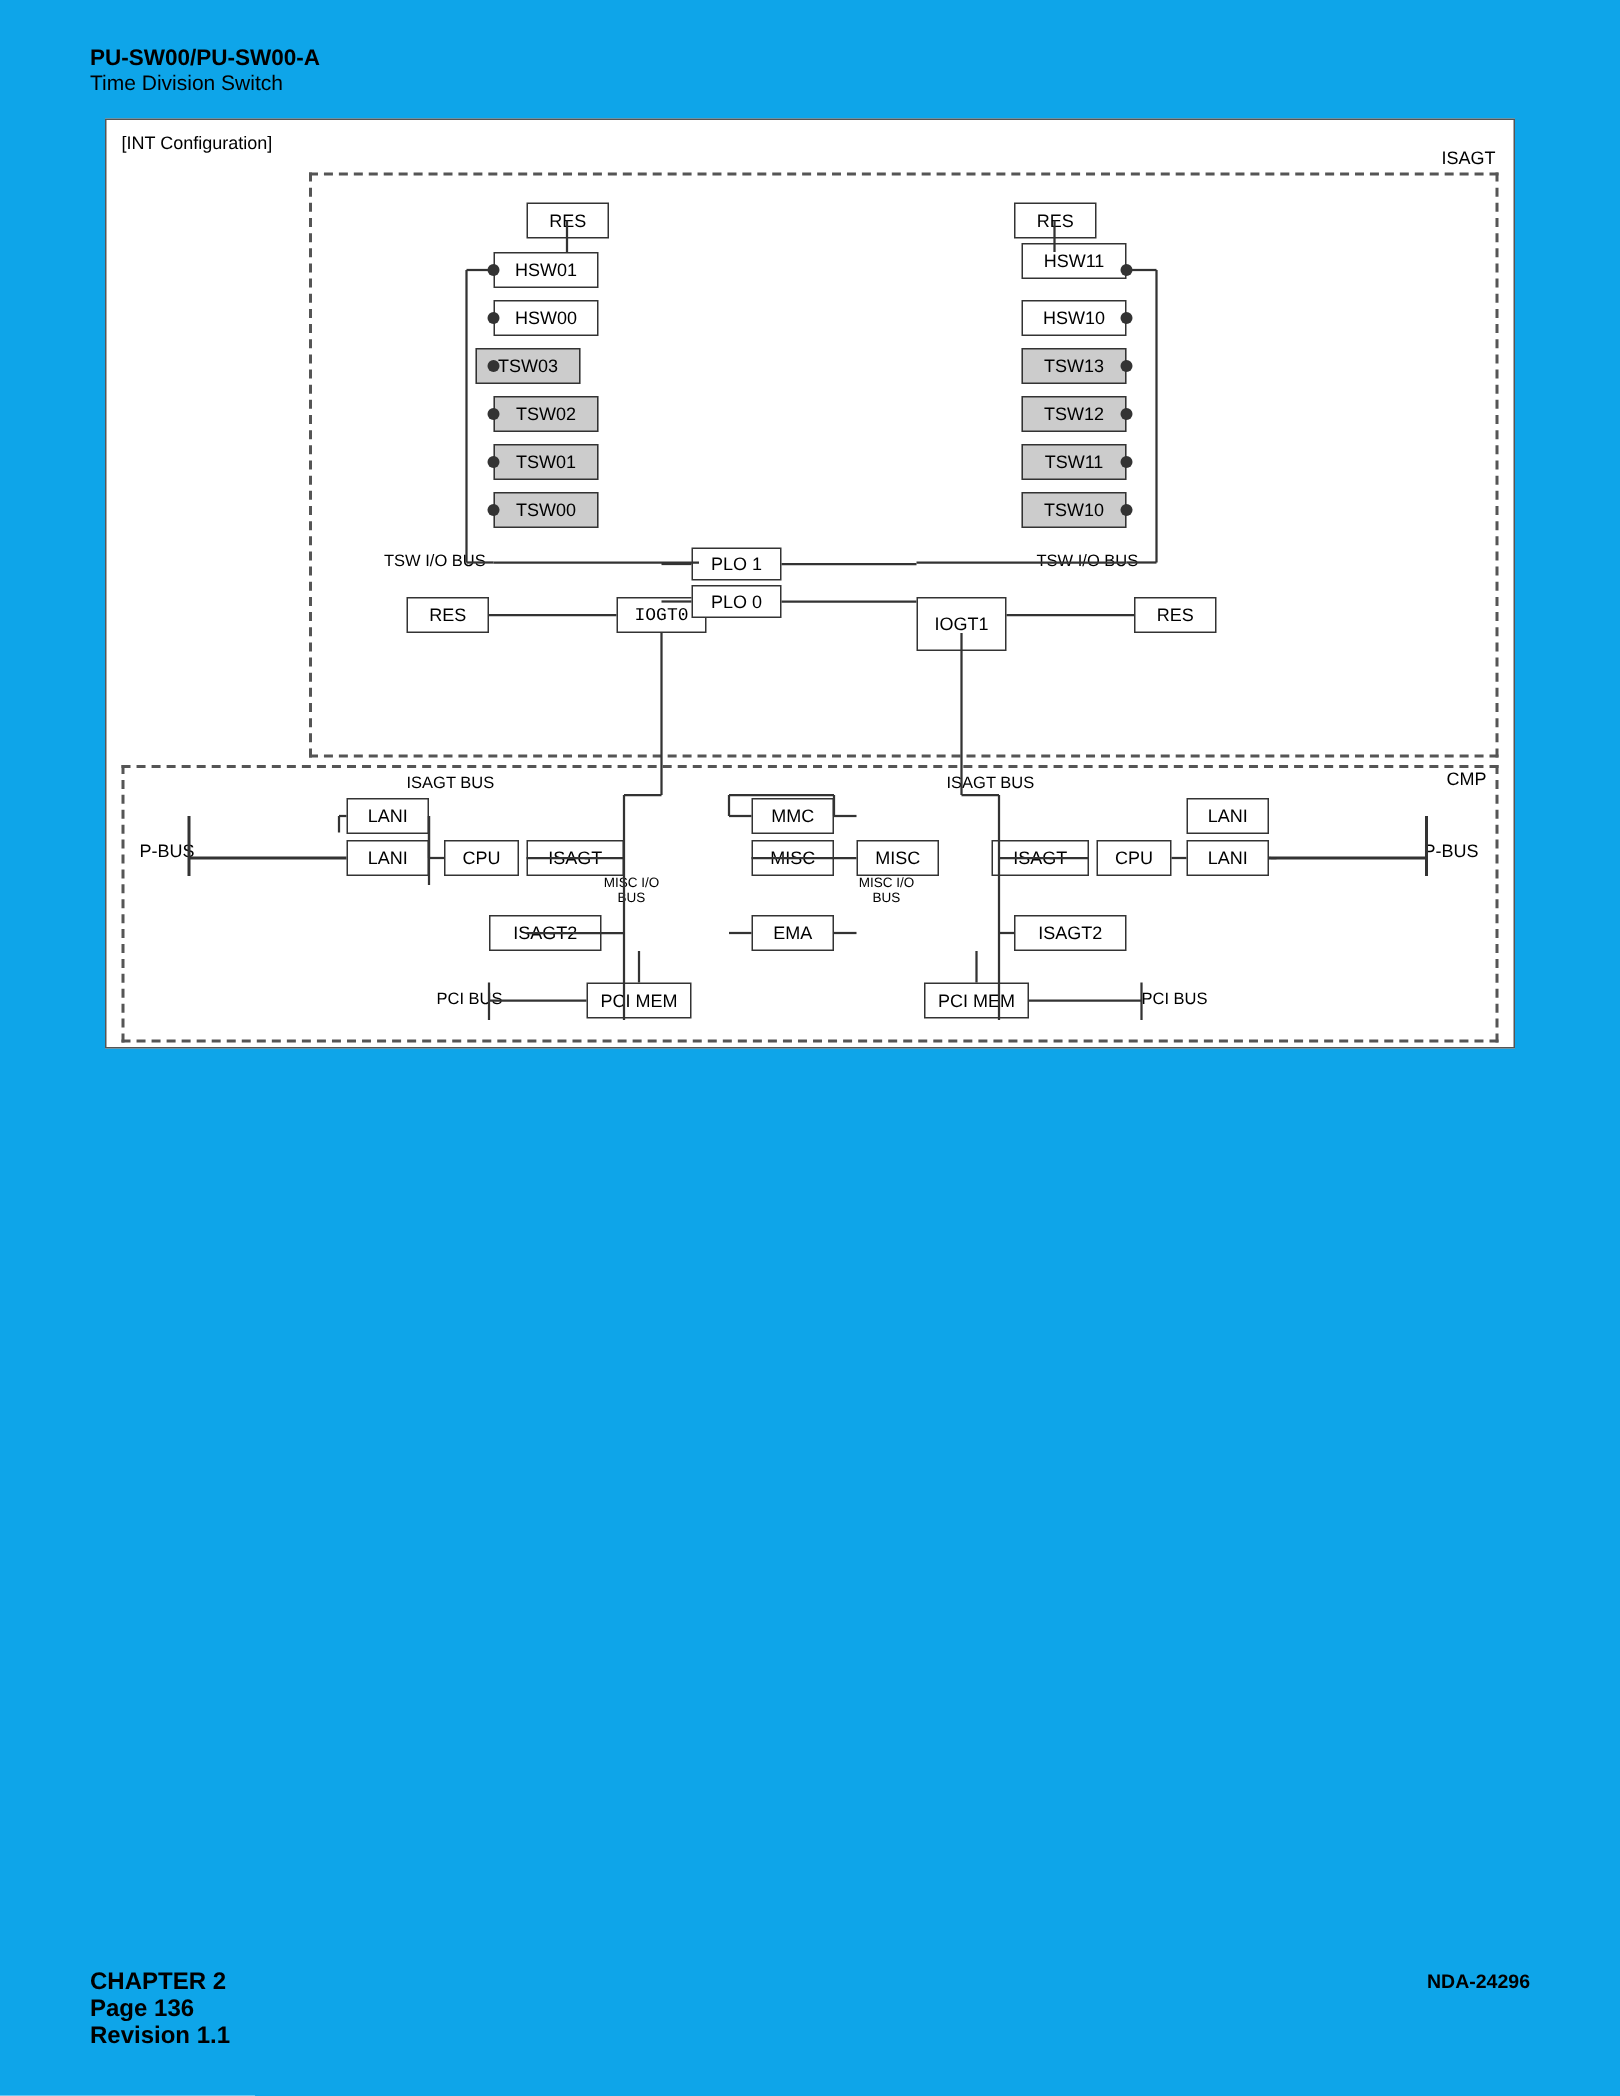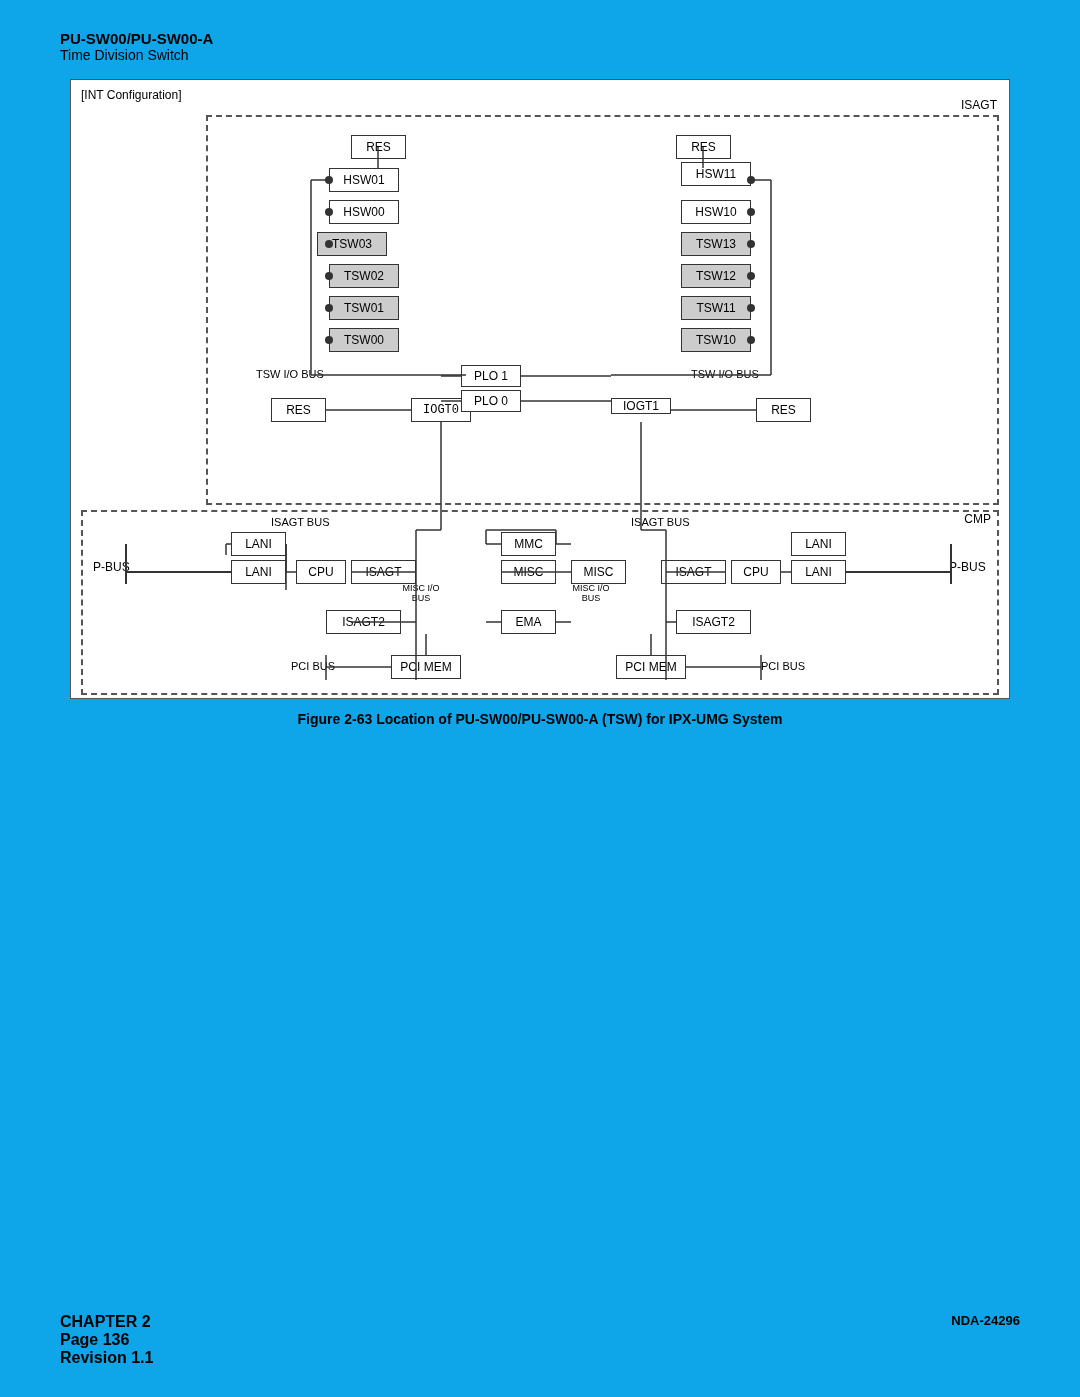--- a/index.html
+++ b/index.html
@@ -205,21 +205,21 @@
     <div class="block-shaded" style="left:610px; top:184px; width:70px; height:24px;">TSW12</div>
 
     <div class="block-shaded" style="left:610px; top:216px; width:70px; height:24px;">TSW11</div>
 
     <div class="block-shaded" style="left:610px; top:248px; width:70px; height:24px;">TSW10</div>
 
     <div class="label" style="left:620px; top:288px; font-size:11px;">TSW I/O BUS</div>
 
     <div class="block" style="left:685px; top:318px; width:55px; height:24px;">RES</div>
 
-    <div class="block" style="left:540px; top:318px; width:60px; height:16px;">IOGT1</div>
+    <div class="block" style="left:540px; top:318px; width:60px; height:36px;">IOGT1</div>
 
     <div class="block" style="left:390px; top:285px; width:60px; height:22px;">PLO 1</div>
 
     <div class="block" style="left:390px; top:310px; width:60px; height:22px;">PLO 0</div>
 
     <div class="label" style="left:200px; top:436px; font-size:11px;">ISAGT BUS</div>
 
     <div class="label" style="left:560px; top:436px; font-size:11px;">ISAGT BUS</div>
 
     <div class="label" style="left:22px; top:480px; font-size:12px;">P-BUS</div>
@@ -361,23 +361,20 @@
       <line x1="710" y1="492" x2="720" y2="492" stroke="#333" stroke-width="1.5"></line>
 
       <line x1="160" y1="464" x2="155" y2="464" stroke="#333" stroke-width="1.5"></line>
       <line x1="155" y1="464" x2="155" y2="475" stroke="#333" stroke-width="1.5"></line>
 
       <line x1="775" y1="492" x2="780" y2="492" stroke="#333" stroke-width="1.5"></line>
     </svg>
 
   </div>
 
-  <div class="figure-caption">
-    <strong>Figure 2-63   Location of PU-SW00/PU-SW00-A (TSW) for IPX-UMG System</strong>
-  </div>
 
   <div class="footer">
     <div class="footer-left">
       <div>CHAPTER 2</div>
       <div>Page 136</div>
       <div>Revision 1.1</div>
     </div>
     <div class="footer-right">
       <div>NDA-24296</div>
     </div>

